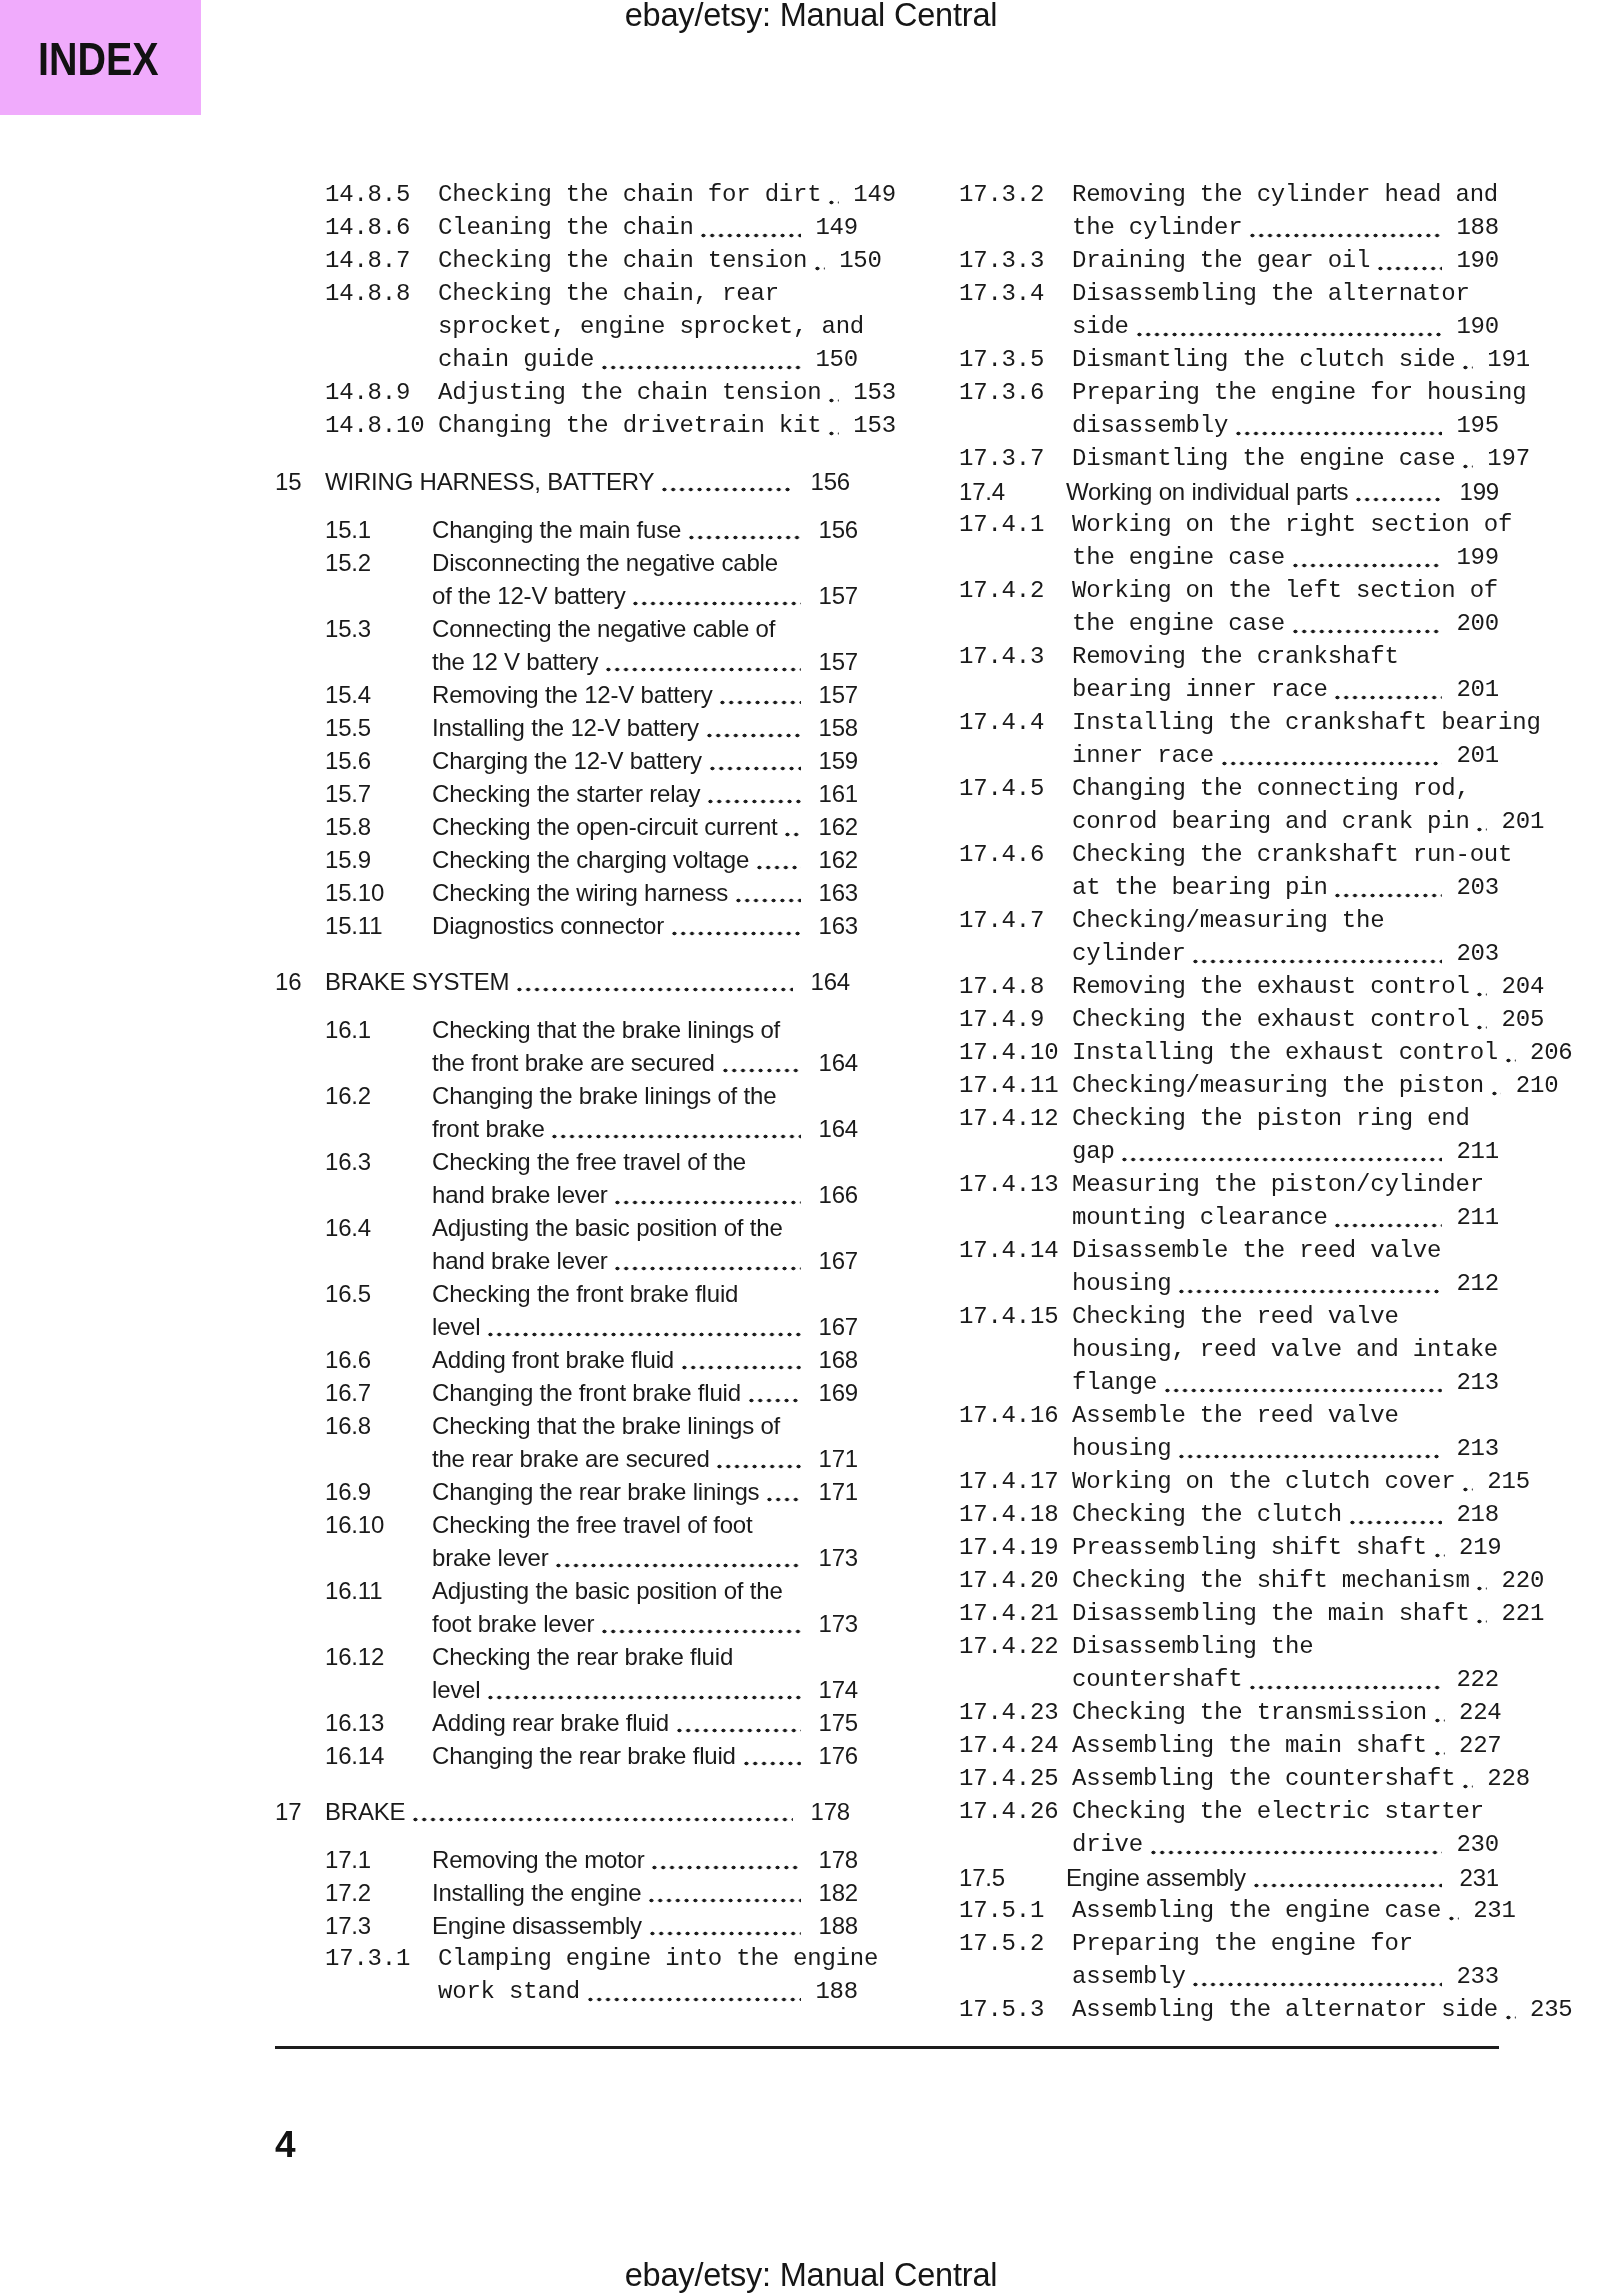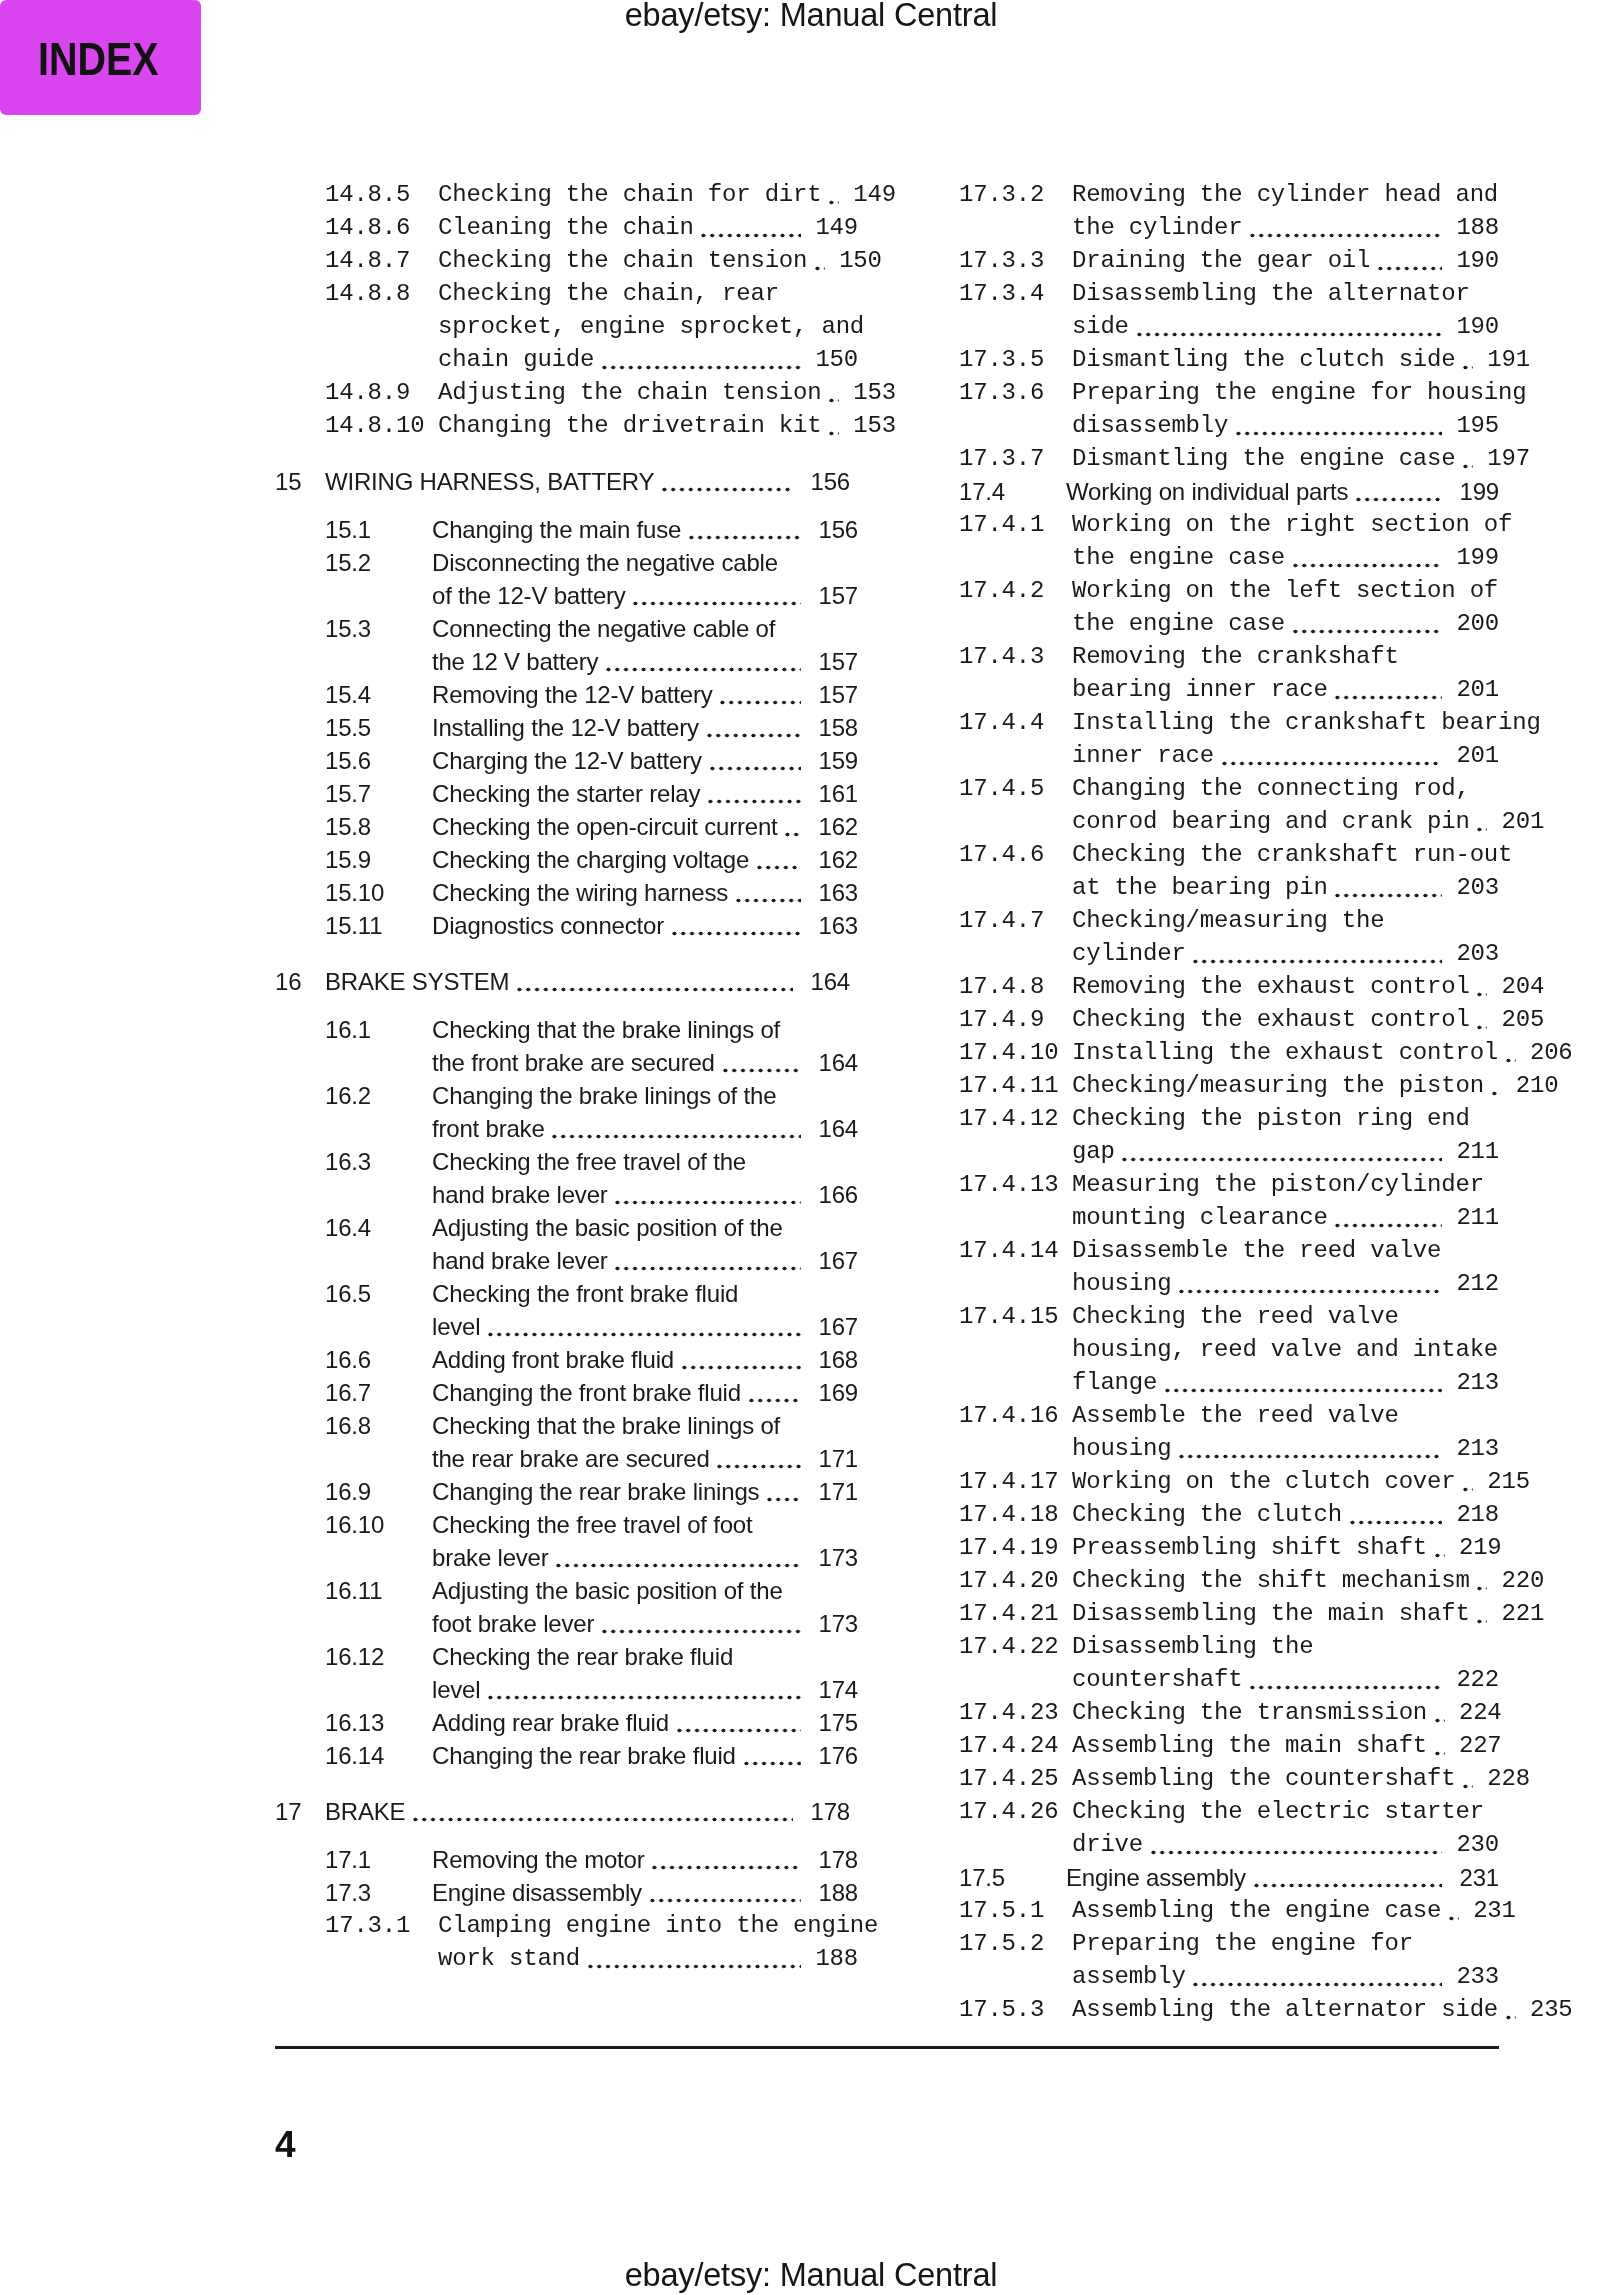--- a/index.html
+++ b/index.html
@@ -65,21 +65,21 @@
   .footer-title{
     position:absolute;top:2257px;left:0;width:100%;
     text-align:center;font-size:32.5px;color:#161616;
   }
 </style>
 </head>
 <body>
 
 <div class="page" style="color: rgb(26, 26, 26);">
 
-  <div class="index-box" style="background: #d946ef; border-radius: 6px;">
+  <div class="index-box" style="background: #f0abfc;">
     <span class="index-label">INDEX</span>
   </div>
 
   <div class="header-title">ebay/etsy: Manual Central</div>
 
   <div class="col col-left" id="col-left">
       <div class="entry lvl3">
         <span class="num">14.8.5</span>
         <span class="body">
           <span class="line last">
@@ -432,20 +432,30 @@
           </span>
         </span>
       </div>
       <div class="entry lvl2">
         <span class="num">17.1</span>
         <span class="body">
           <span class="line last">
             <span class="t">Removing the motor</span>
             <span class="dots"></span>
             <span class="pg">178</span>
+          </span>
+        </span>
+      </div>
+      <div class="entry lvl2">
+        <span class="num">17.2</span>
+        <span class="body">
+          <span class="line last">
+            <span class="t">Installing the engine</span>
+            <span class="dots"></span>
+            <span class="pg">182</span>
           </span>
         </span>
       </div>
       <div class="entry lvl2">
         <span class="num">17.3</span>
         <span class="body">
           <span class="line last">
             <span class="t">Engine disassembly</span>
             <span class="dots"></span>
             <span class="pg">188</span>

